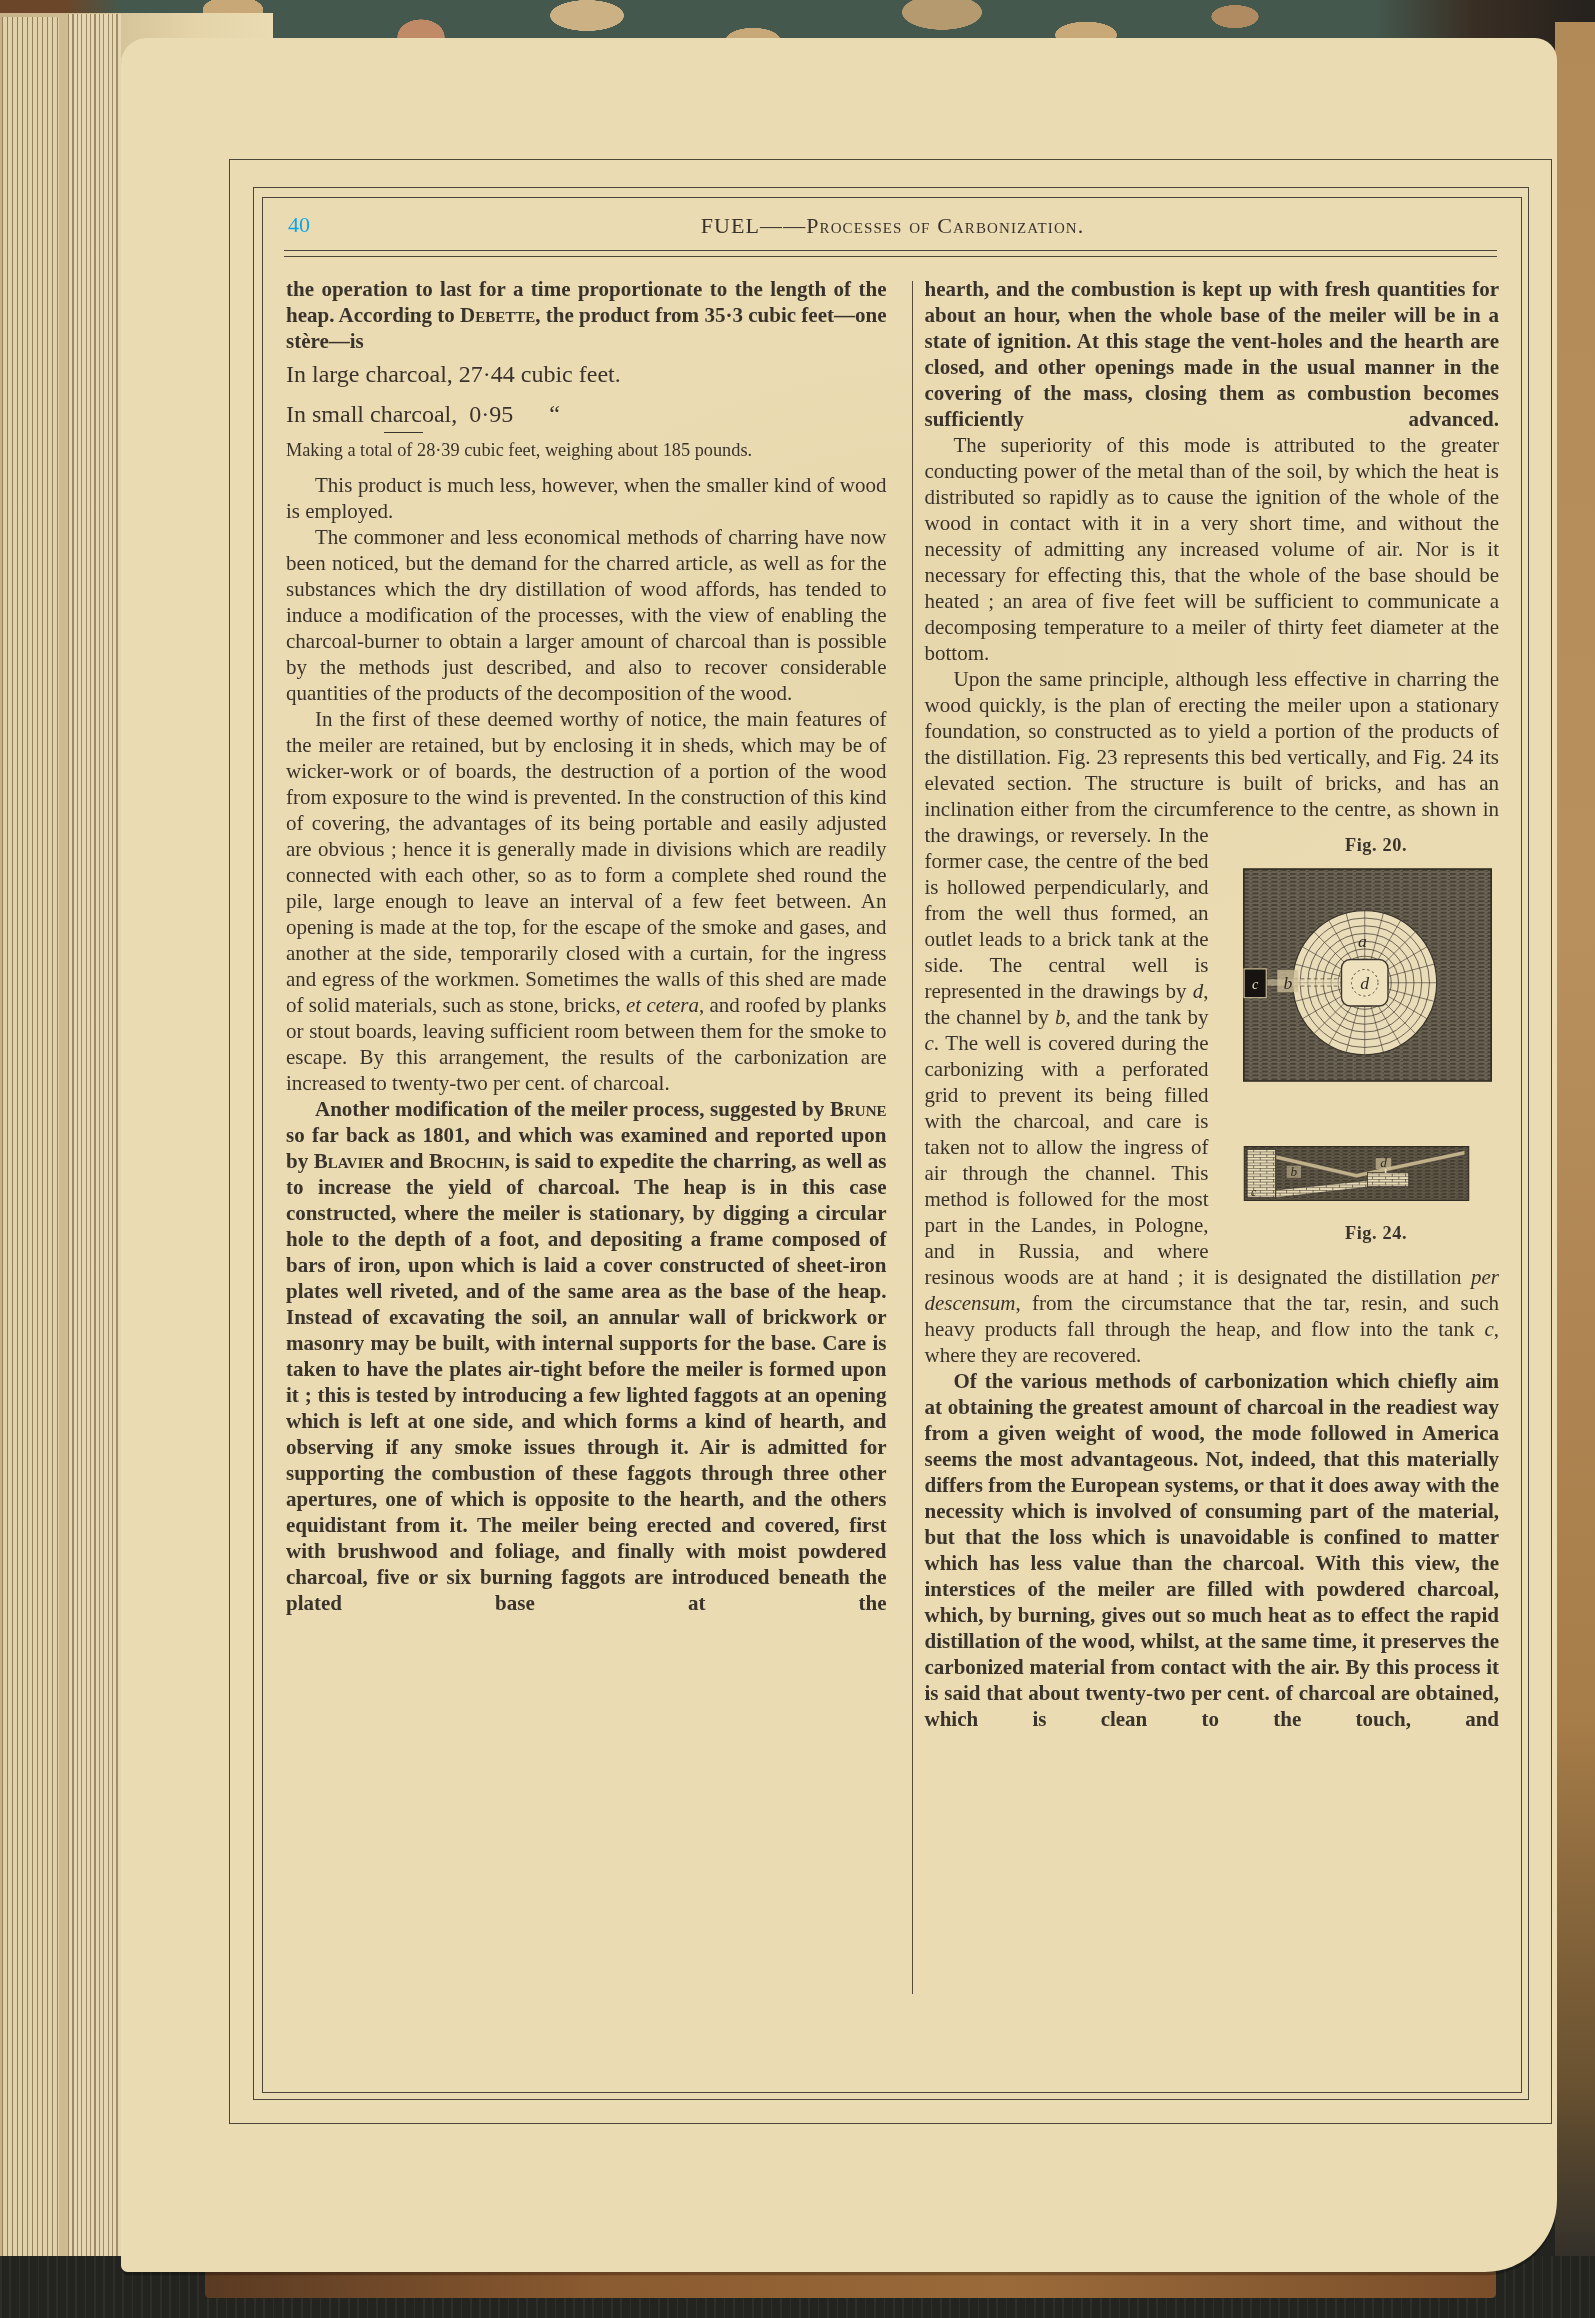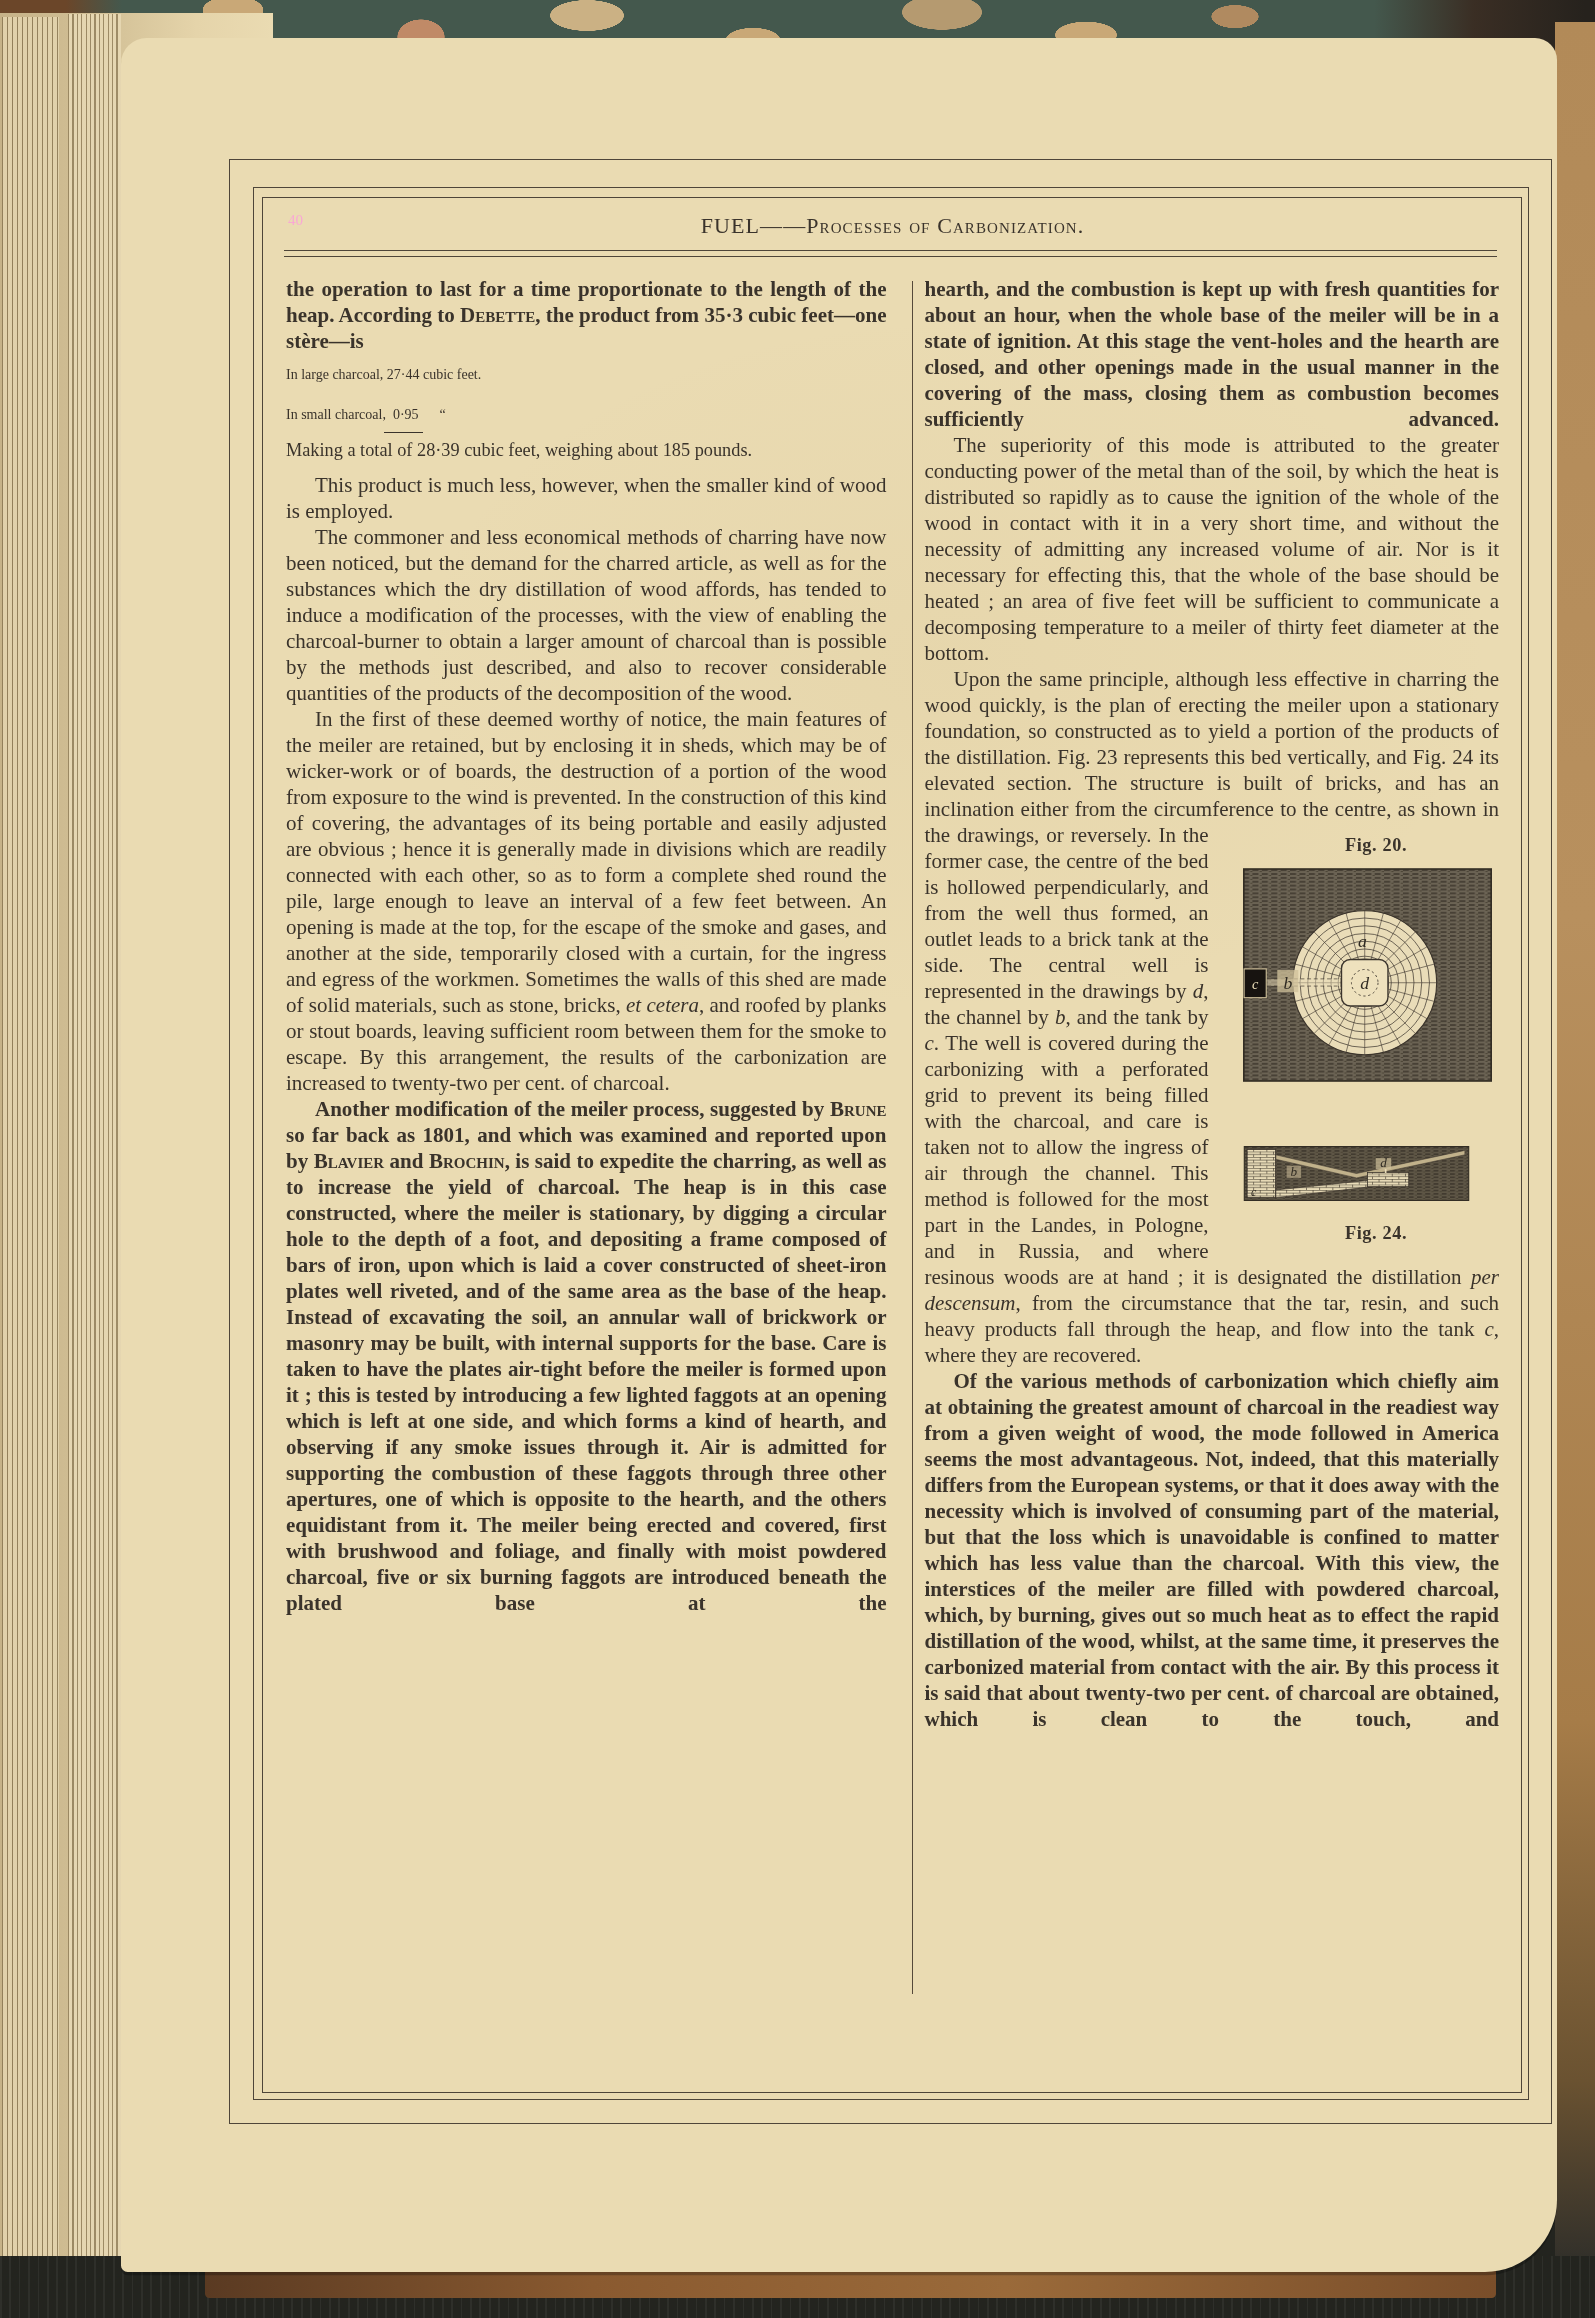--- a/index.html
+++ b/index.html
@@ -37,38 +37,38 @@
       #eadbb2;
     border-radius:25.5px 22px 72px 6.6px;box-shadow:0 3.3px 0 rgba(0,0,0,.25);}
 
   
   .frame{position:absolute;border-style:solid;border-color:#4e4539;}
   .frame-outer{left:229px;top:159px;width:1321px;height:1963px;border-width:1.7px;}
   .frame-mid{left:253px;top:187px;width:1274px;height:1911px;border-width:1.1px;}
   .frame-inner{left:262px;top:197px;width:1258px;height:1894px;border-width:1.1px;}
 
   
-  .pageno{position:absolute;left:288px;top:212px;font-size:15px;color:#f9a8d4;}
+  .pageno{position:absolute;left:288px;top:212px;font-size:22px;color:#0ea5e9;}
   .running-head{position:absolute;left:286px;top:213px;width:1213px;text-align:center;
     font-size:22px;letter-spacing:1.1px;color:#3a332b;}
   .head-rule{position:absolute;left:284px;top:250px;width:1213px;height:5px;
     border-top:1.7px solid #4e4539;border-bottom:1.1px solid #4e4539;}
 
   
   .content{position:absolute;left:286px;top:276px;width:1213px;color:#3a332b;}
   .cols{display:flex;}
   .col-left{width:601px;}
   .col-right{width:575px;margin-left:38px;}
   .col-divider{position:absolute;left:912px;top:281px;width:1.1px;height:1713px;background:#55493a;}
   .para{margin:0;font-size:21px;line-height:26px;text-align:justify;}
   .para.ind{text-indent:29px;}
   .para.cont{text-align-last:justify;font-weight:bold;}
   .seg-sc{font-variant:small-caps;}
   .seg-i{font-style:italic;}
-  .measure{margin:7.8px 0 0 0;font-size:14px;line-height:25px;white-space:pre-wrap;}
+  .measure{margin:7.8px 0 0 0;font-size:24px;line-height:25px;white-space:pre-wrap;}
   .sum-rule{width:39px;border-top:1.1px solid #3a332b;margin:5.5px 0 4.4px 98px;}
   .total-line{margin:3.3px 0 10px 0;font-size:18.3px;line-height:24.4px;}
 
   
   .figblock{float:right;width:275px;margin:2.2px 0 6.6px 15.5px;display:block;}
   .figlabel{display:block;text-align:center;font-size:18.3px;font-weight:600;letter-spacing:0.6px;color:#3a332b;}
   .figlabel.f23{margin:7.8px 0 10px 0;}
   .figlabel.f24{margin:19px 0 0 0;}
   .engraving{display:block;margin:0 0 0 19px;}
   .engraving.e23{margin-bottom:64px;}

